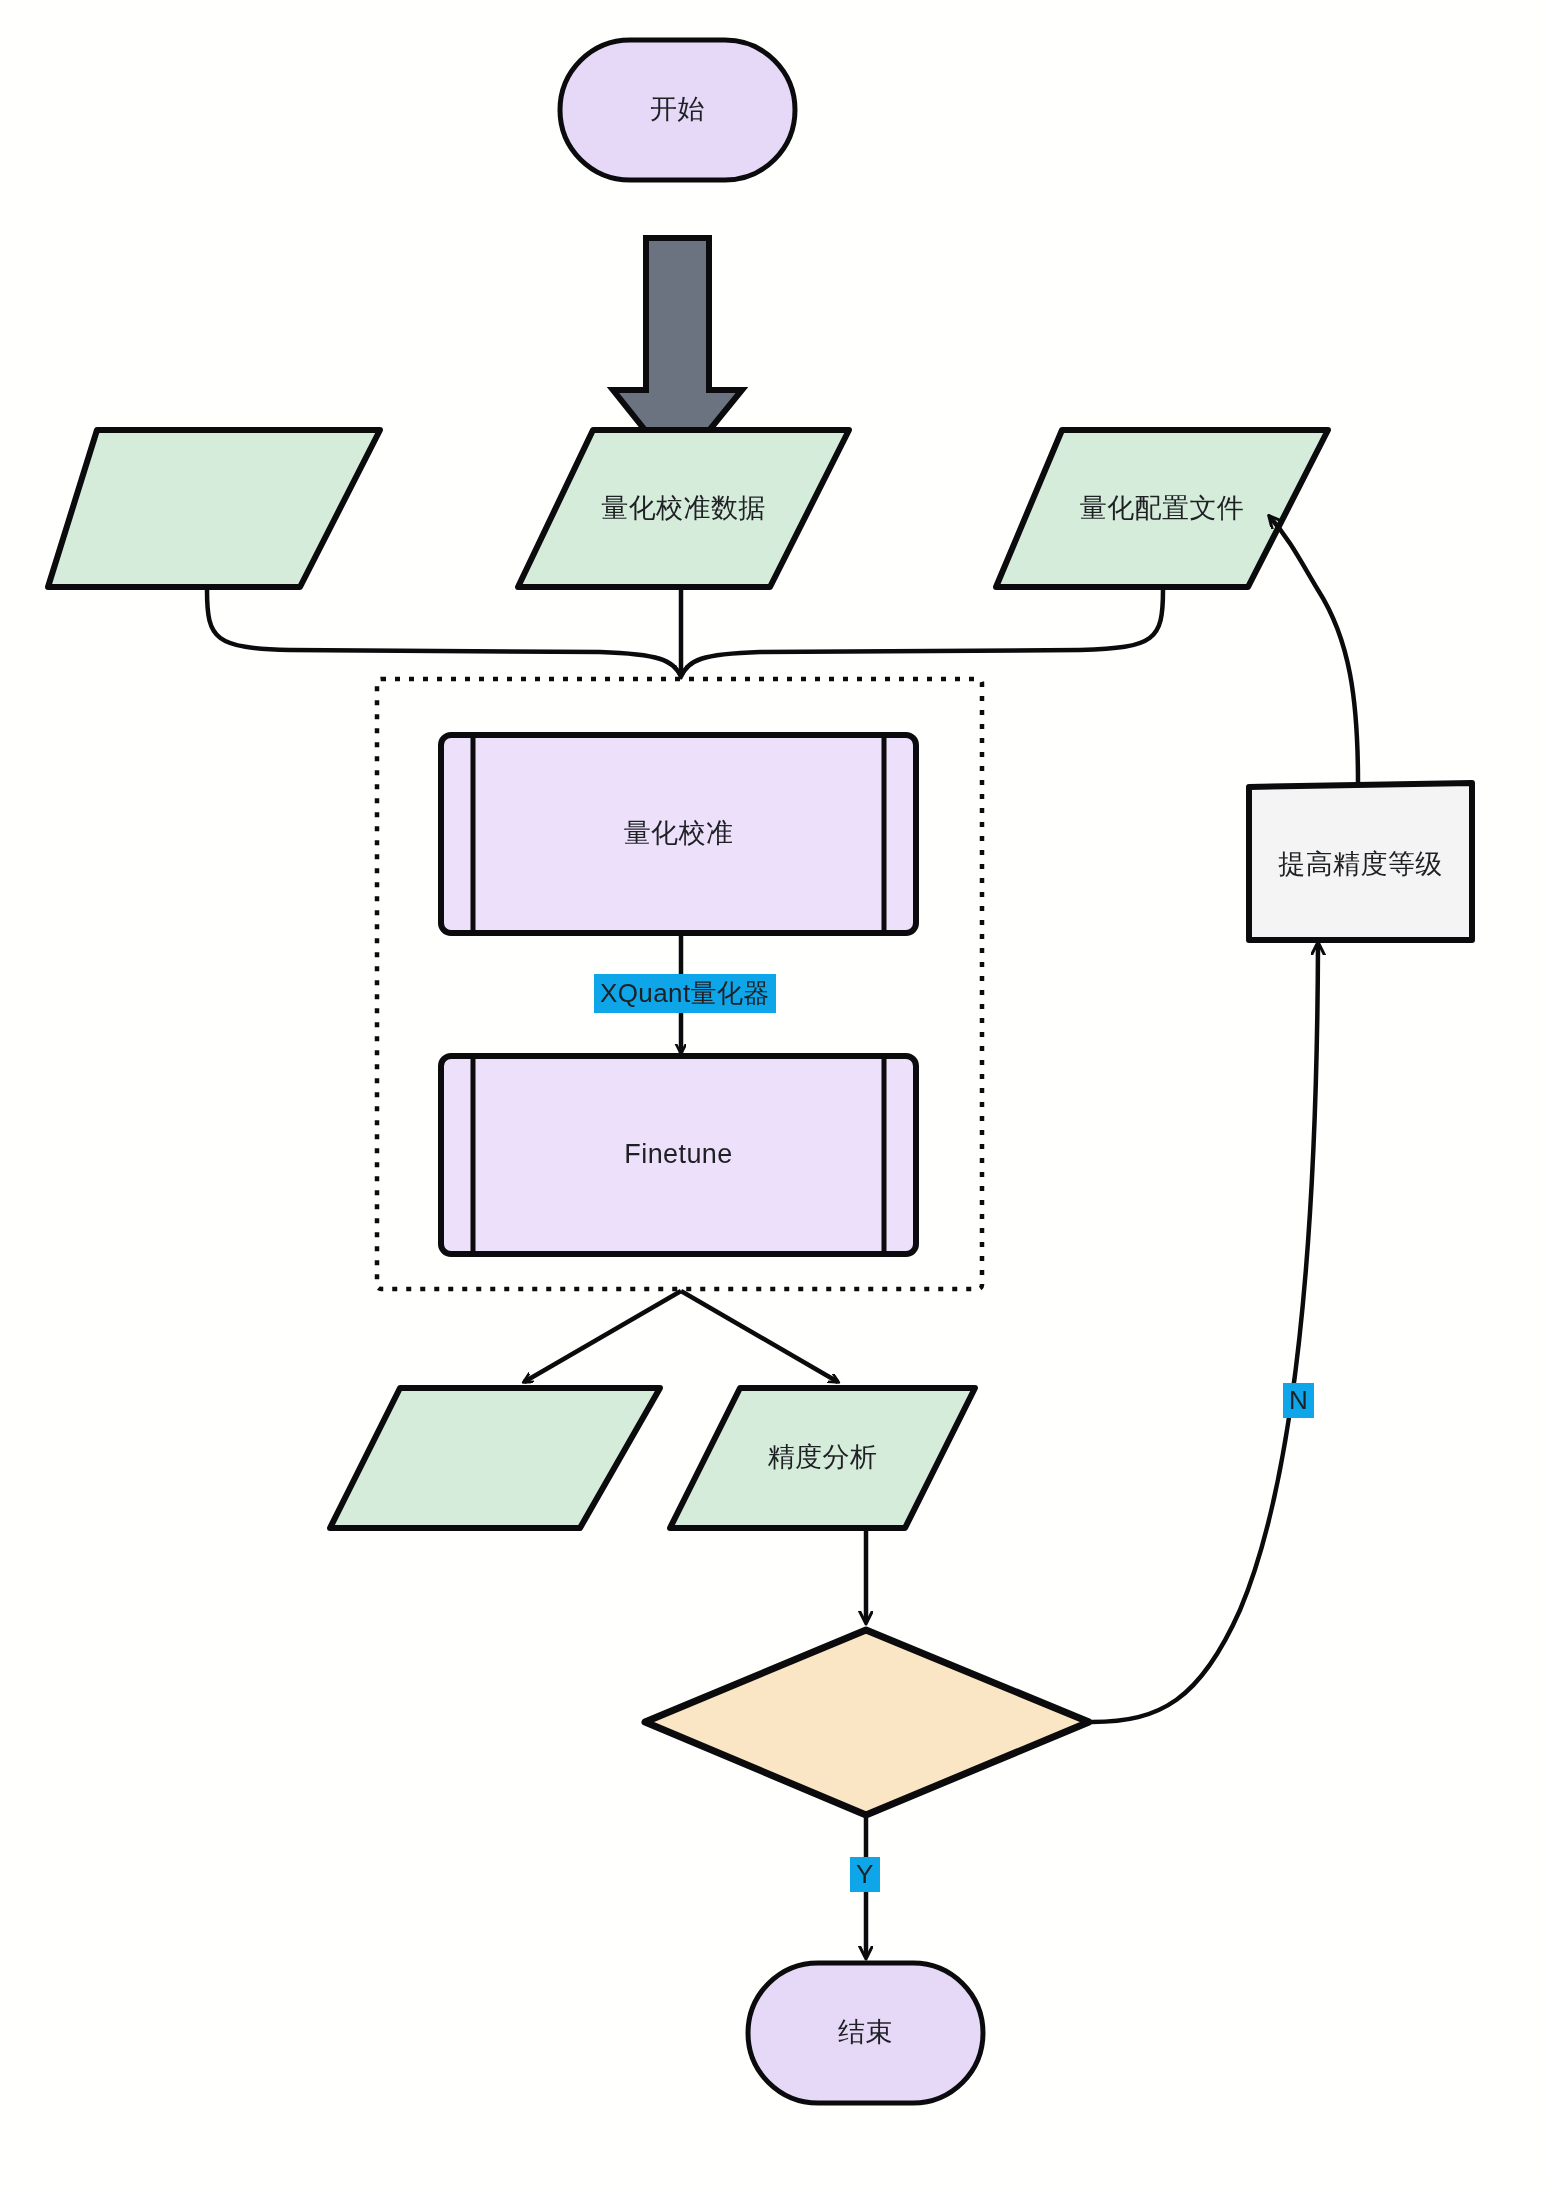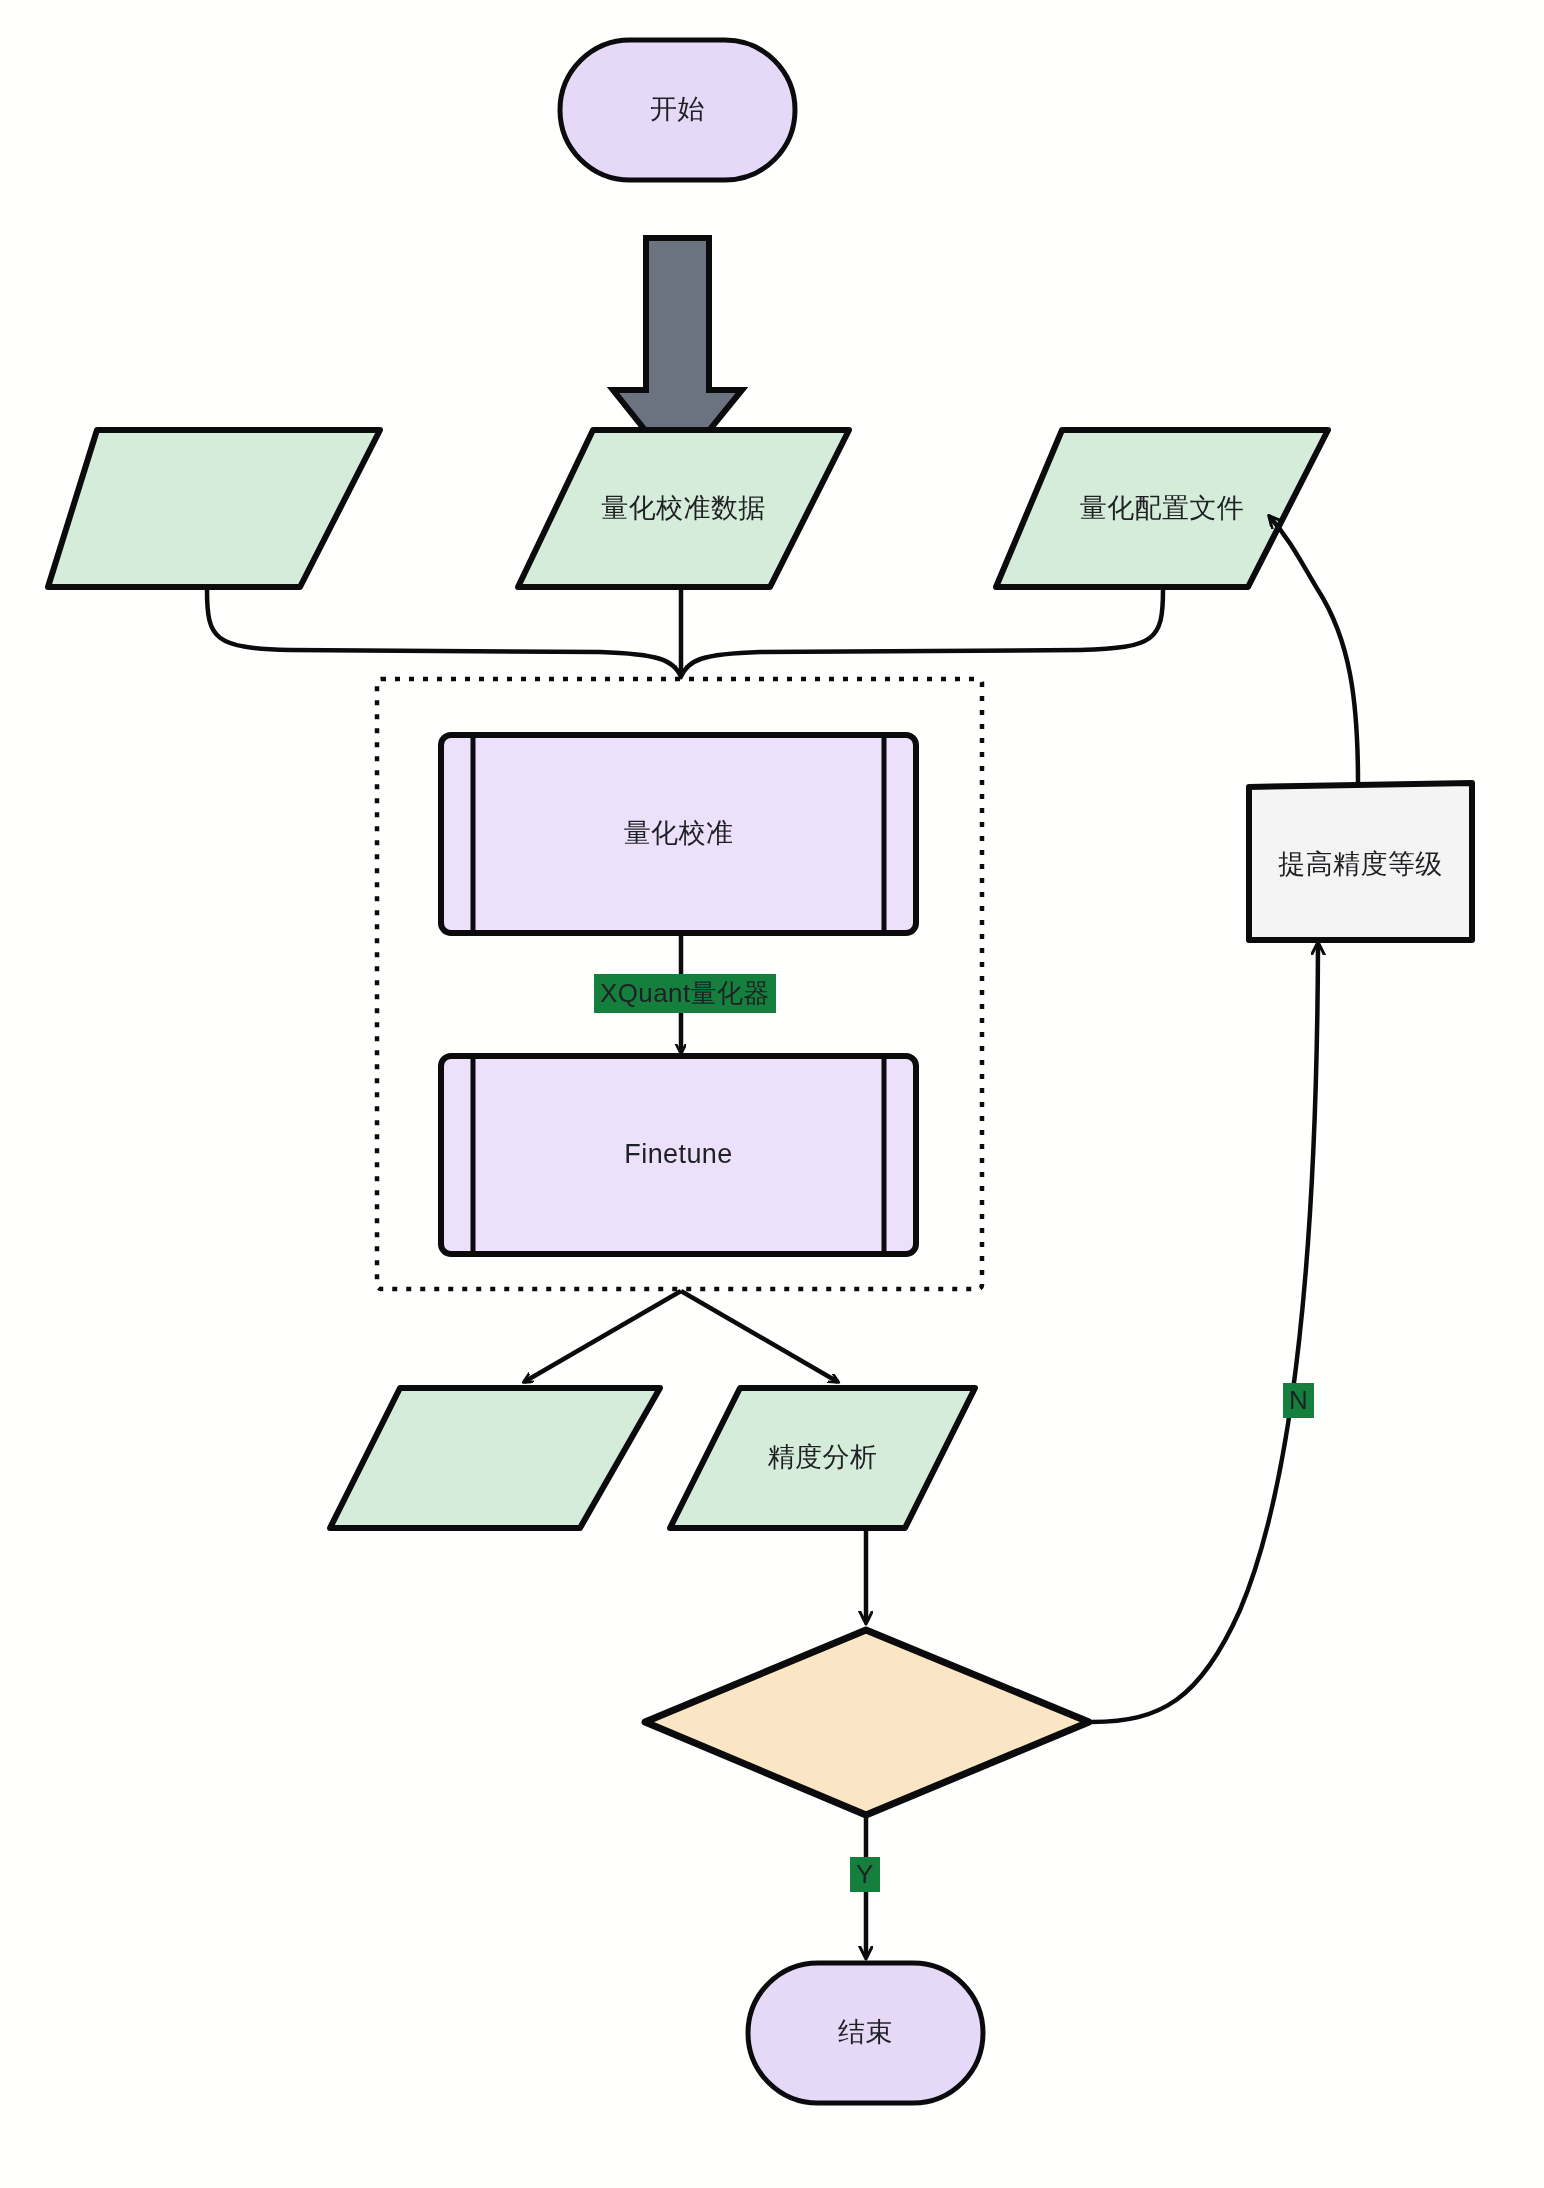--- a/index.html
+++ b/index.html
@@ -37,21 +37,21 @@
     white-space: nowrap;
     pointer-events: none;
     letter-spacing: 0.4px;
   }
   .edge-label {
     position: absolute;
     color: #1f2024;
     font-size: 26px;
     text-align: center;
     white-space: nowrap;
-    background: #15803d;
+    background: #0ea5e9;
     padding: 2px 6px;
     letter-spacing: 0.4px;
   }
   .shape-fill-green { fill: #d5ecdb; }
   .shape-fill-purple { fill: #e6d9f7; }
   .shape-fill-purple-light { fill: #ece0fb; }
   .shape-fill-orange { fill: #fae6c4; }
   .shape-fill-gray { fill: #f4f4f4; }
   .shape-fill-arrow { fill: #6b7280; }
   .stroke-edge {

